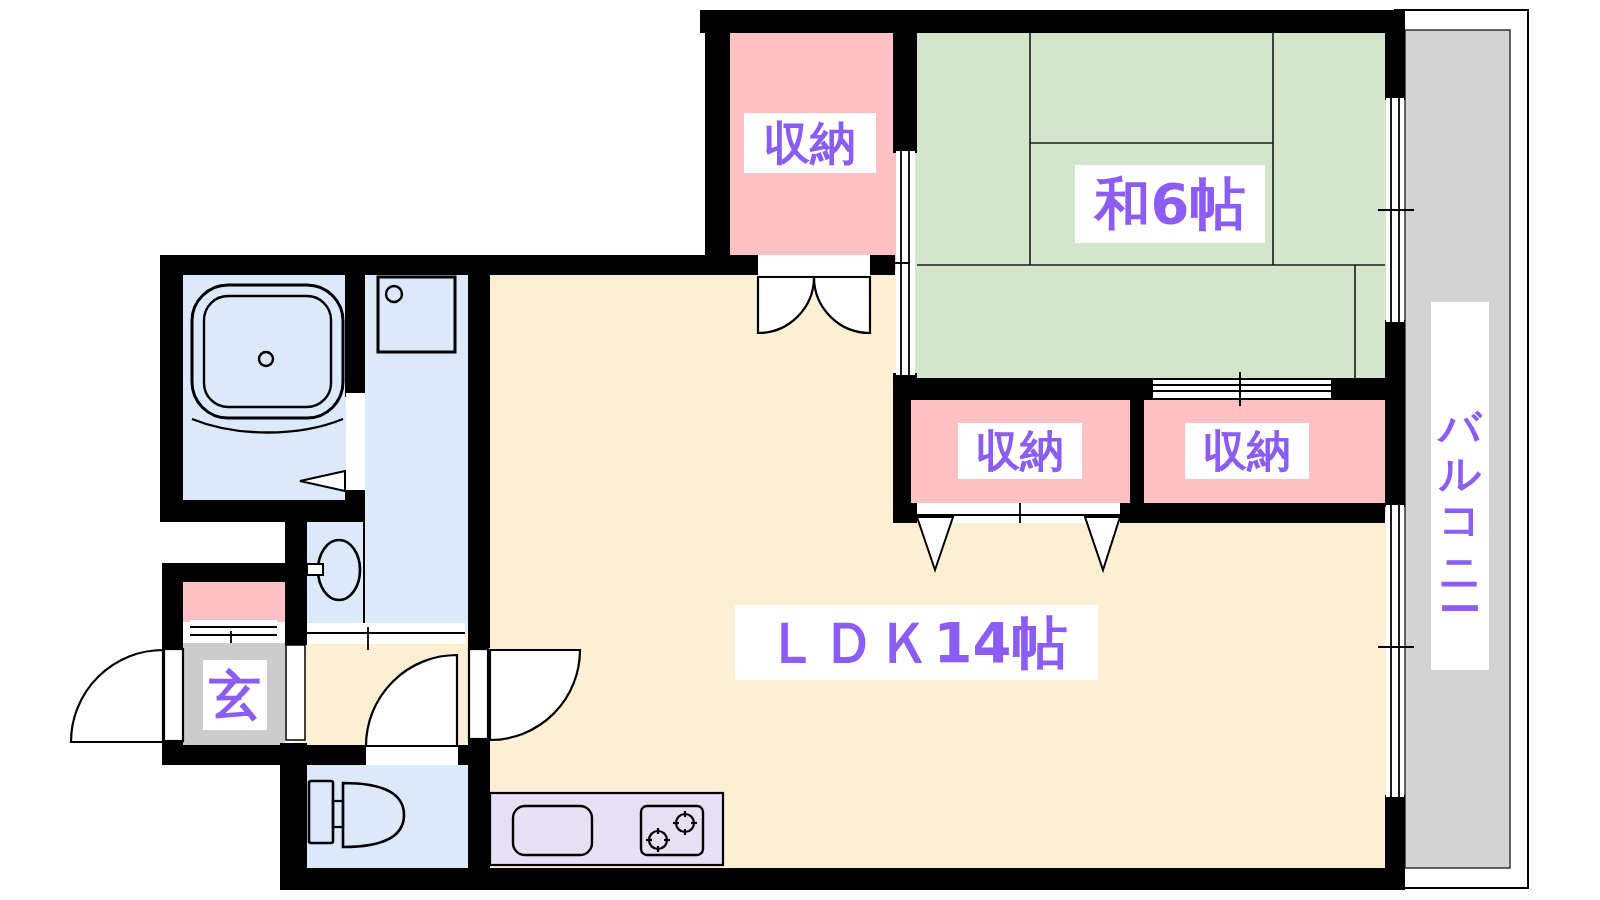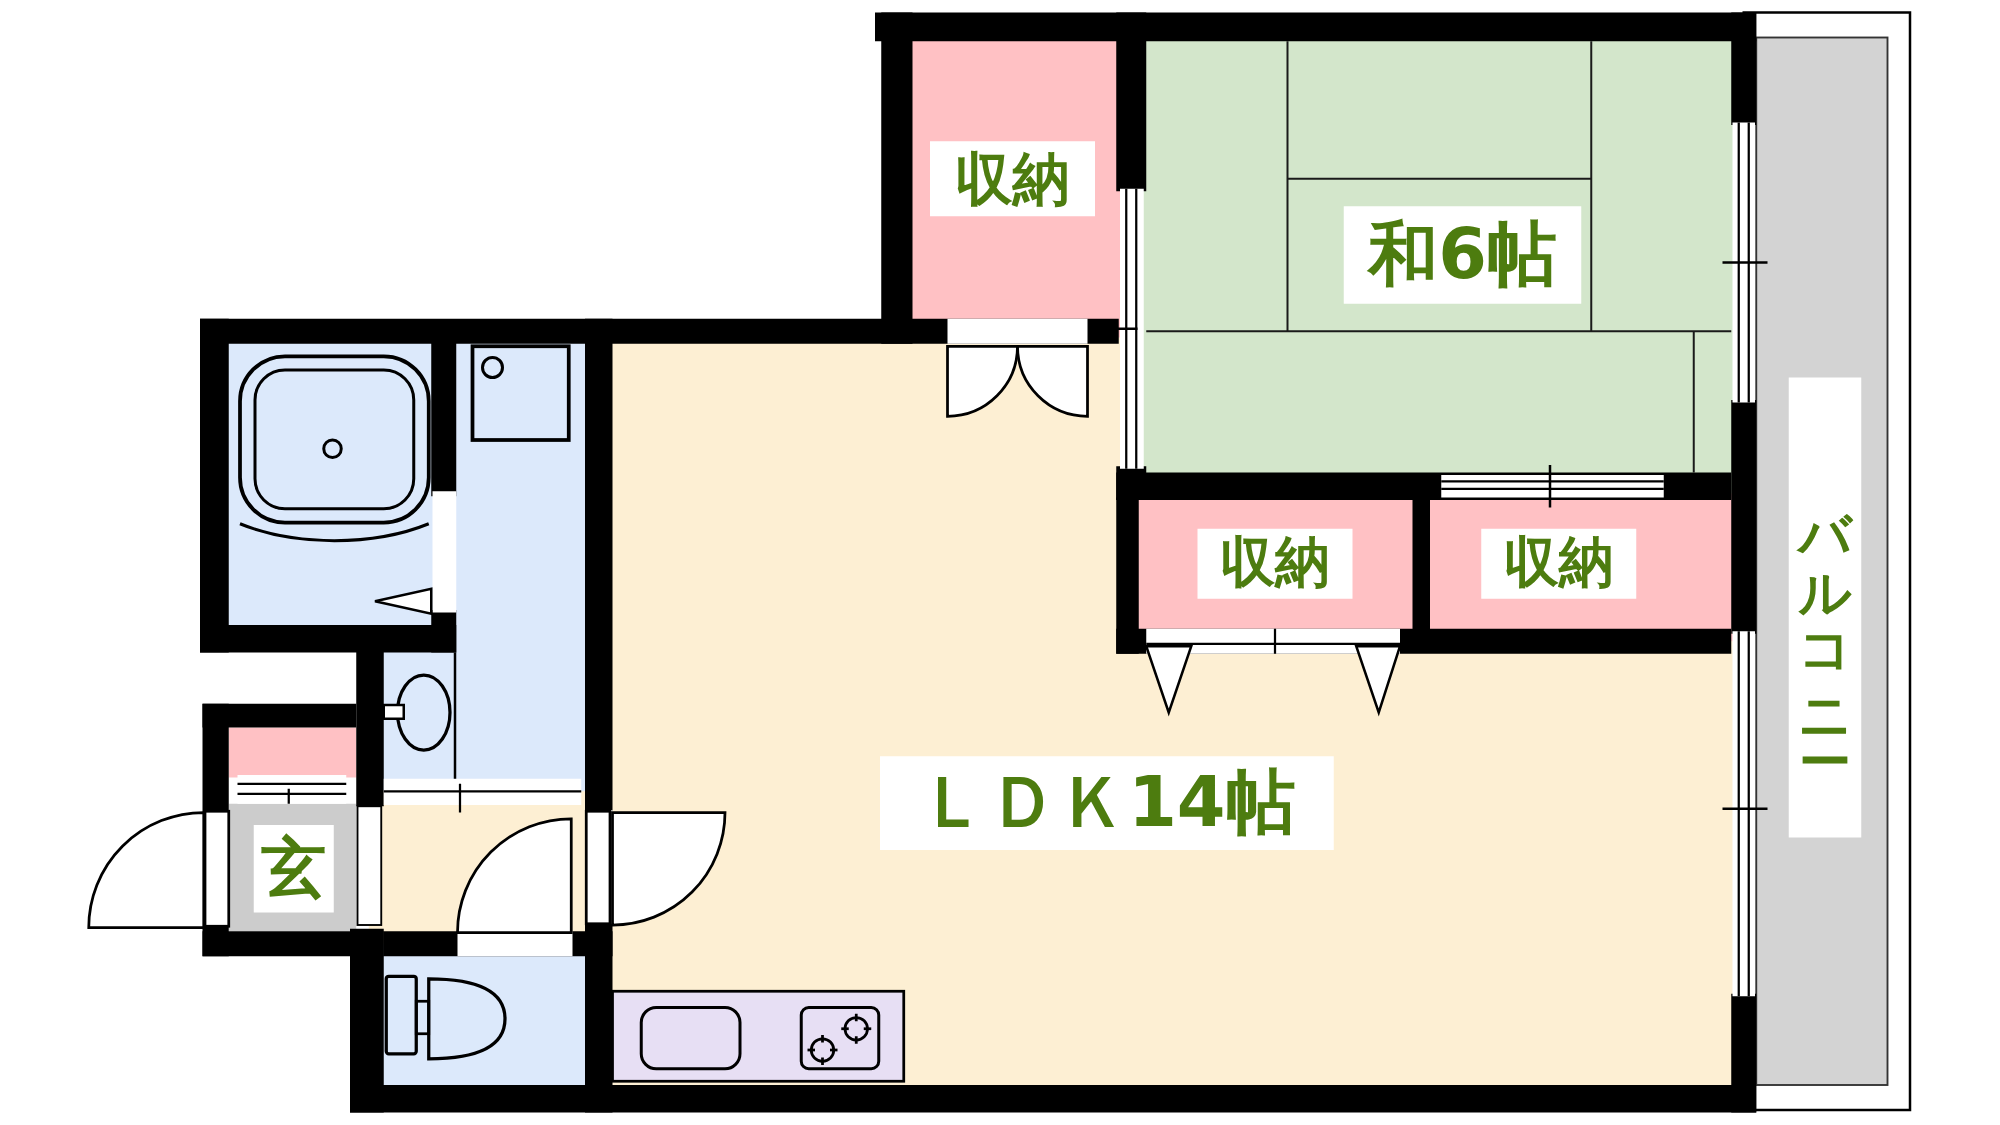--- a/index.html
+++ b/index.html
@@ -1,25 +1,25 @@
 <!DOCTYPE html>
 <html><head>
 <meta charset="utf-8">
 <style>
   html,body{margin:0;padding:0;background:#fff;}
   #stage{position:relative;width:1600px;height:900px;background:#ffffff;overflow:hidden;
          font-family:"DejaVu Sans",sans-serif;}
   #stage svg{position:absolute;left:0;top:0;}
   .room-label{position:absolute;display:flex;align-items:center;justify-content:center;
-      background:#ffffff;color:#4d7c0f;font-weight:bold;line-height:1;white-space:nowrap;}
+      background:#ffffff;color:#8b5cf6;font-weight:bold;line-height:1;white-space:nowrap;}
   .lbl-storage-top{left:744px;top:113px;width:132px;height:60px;font-size:46px;}
   .lbl-washitsu{left:1055px;top:165px;width:190px;height:78px;font-size:56px;margin-left:20px;}
   .lbl-storage-left{left:958px;top:423px;width:124px;height:56px;font-size:44px;}
   .lbl-storage-right{left:1185px;top:423px;width:124px;height:56px;font-size:44px;}
-  .lbl-ldk{left:704px;top:605px;width:363px;height:75px;font-size:56px;}
+  .lbl-ldk{left:735px;top:605px;width:363px;height:75px;font-size:56px;}
   .lbl-genkan{left:203px;top:660px;width:64px;height:70px;font-size:52px;}
   .lbl-balcony{left:1431px;top:302px;width:58px;height:368px;font-size:42px;
       writing-mode:vertical-rl;text-orientation:mixed;letter-spacing:4px;}
 </style>
 </head>
 <body>
 
 <div id="stage">
   <svg width="1600" height="900" viewBox="0 0 1600 900">
 

